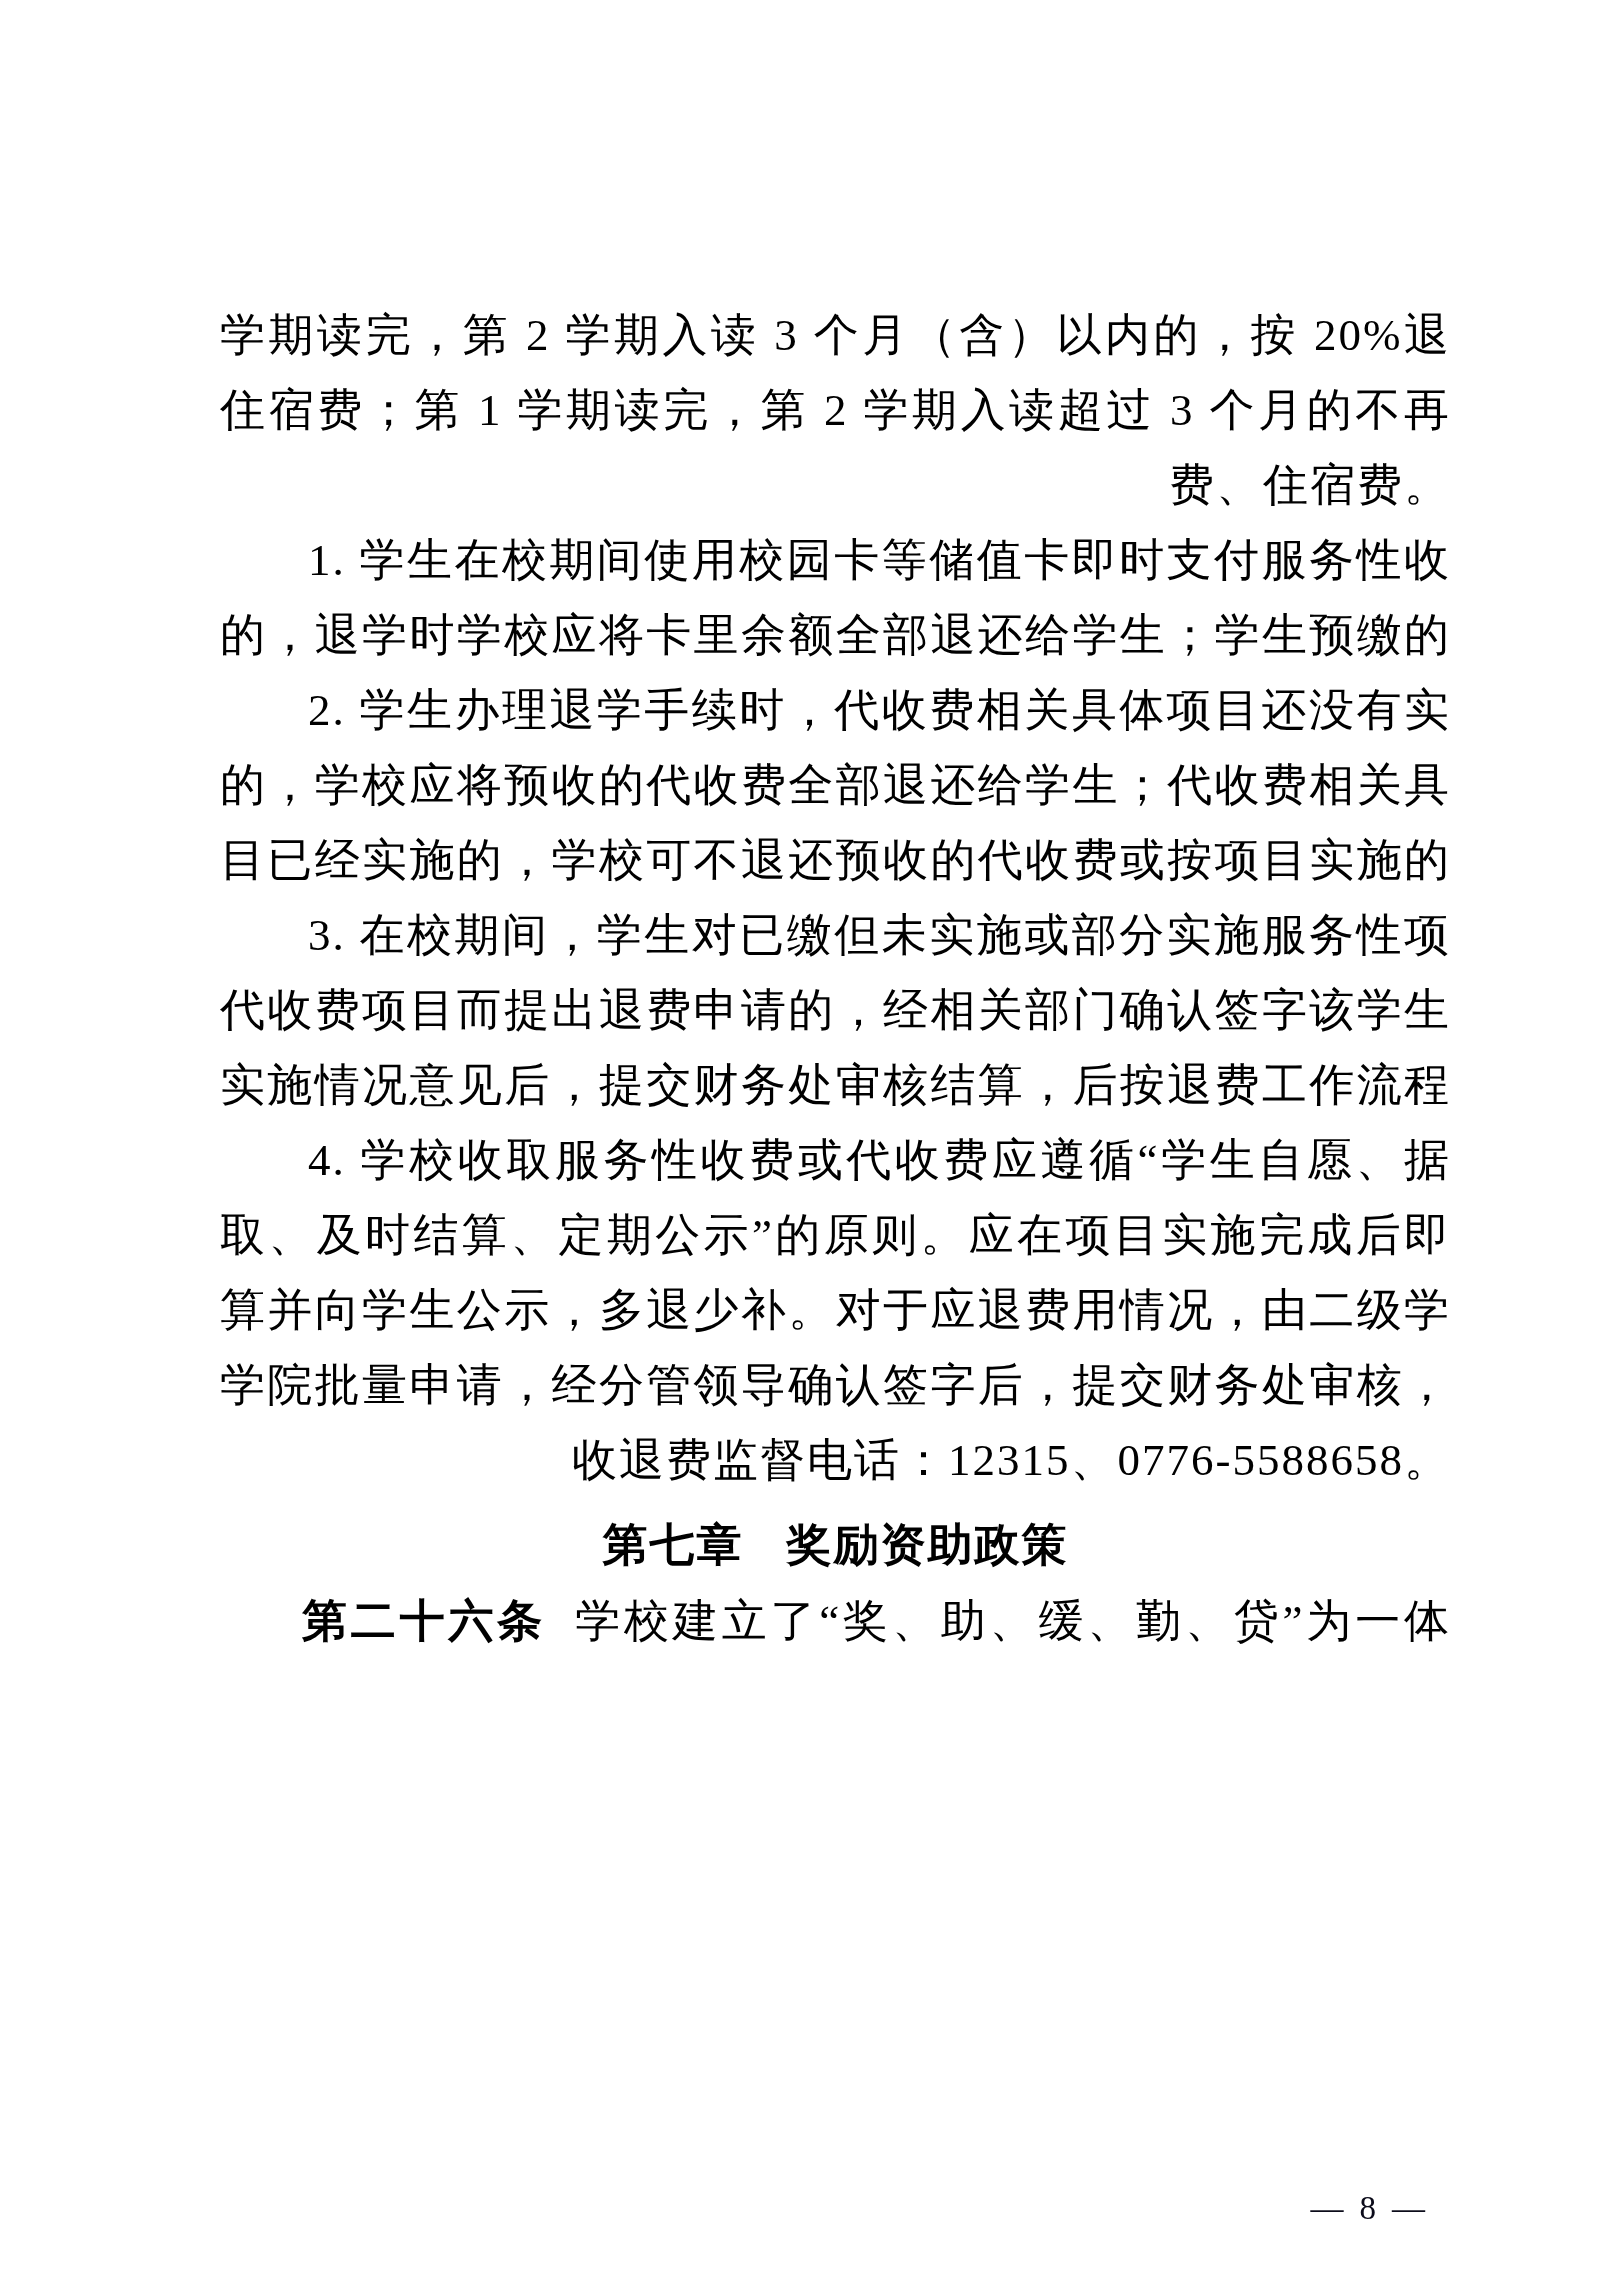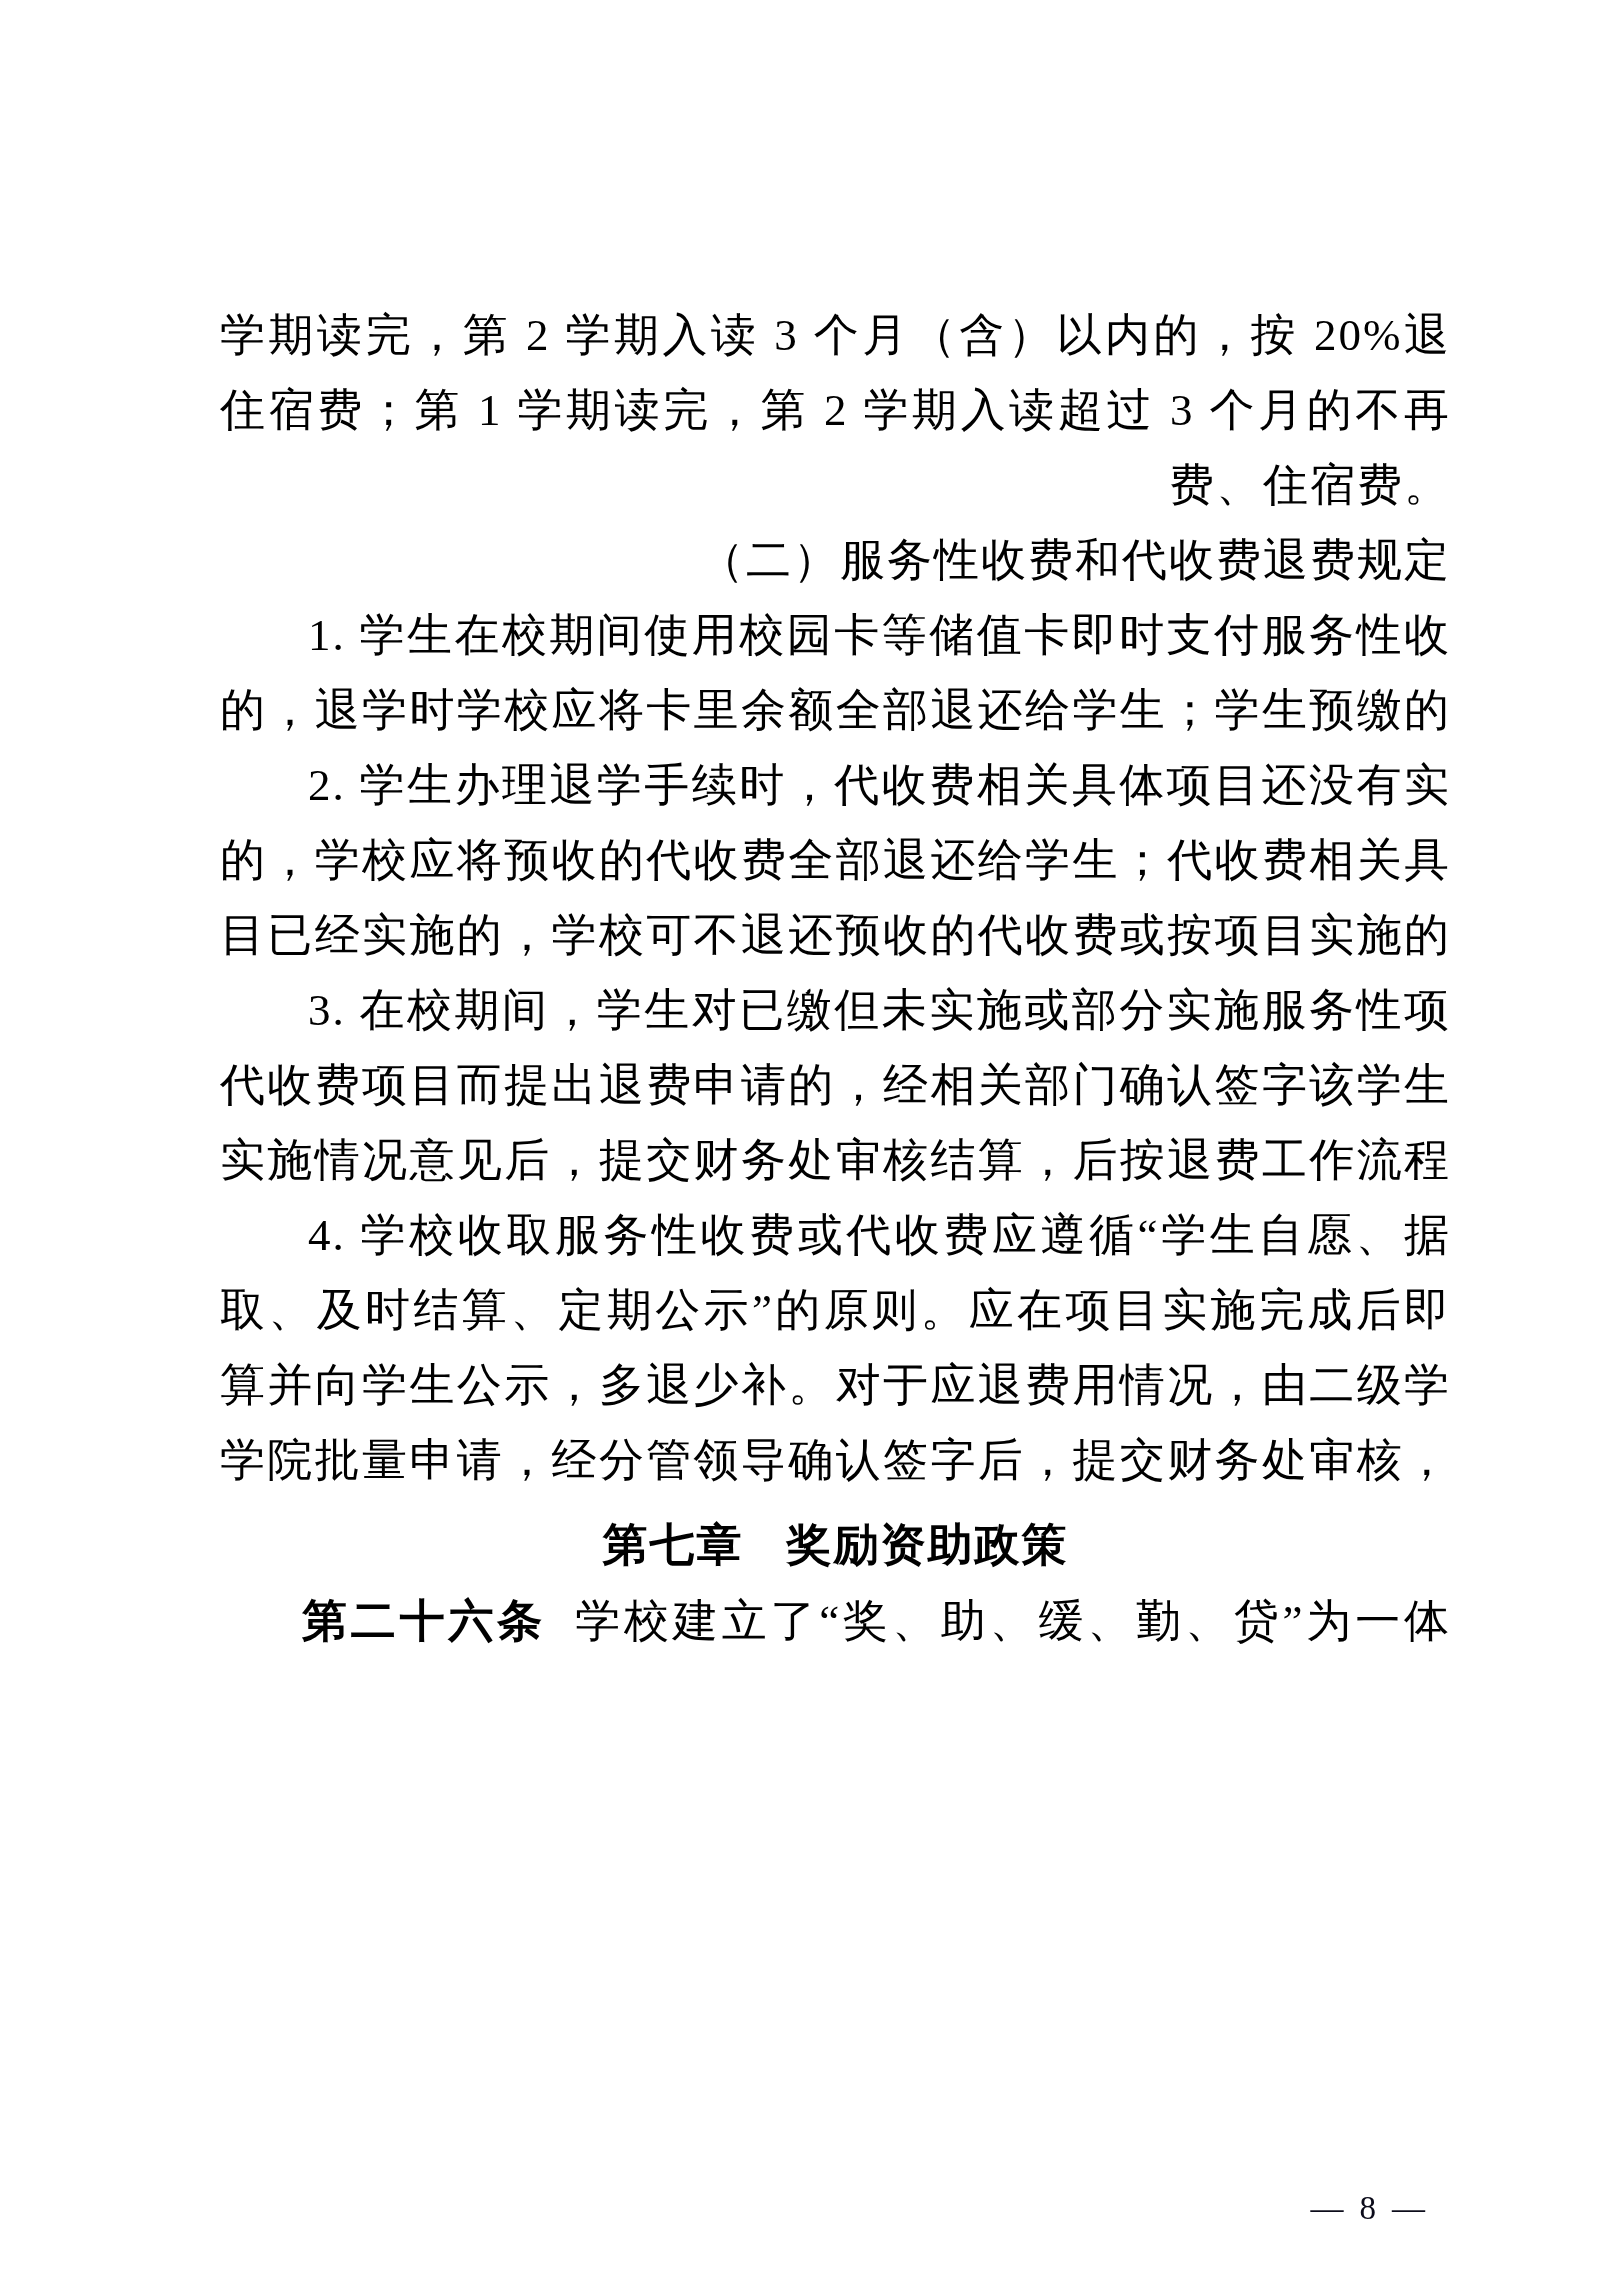--- a/index.html
+++ b/index.html
@@ -61,33 +61,33 @@
 </style>
 </head>
 <body>
 
 <div class="page">
 
   <div class="text-block">
     <div class="line full">学期读完，第 2 学期入读 3 个月（含）以内的，按 20%退学费、</div>
     <div class="line full">住宿费；第 1 学期读完，第 2 学期入读超过 3 个月的不再计退学</div>
     <div class="line end">费、住宿费。</div>
-    <div class="line end ind-p">（二）服务性收费和代收费退费规定</div>
     <div class="line full ind-p">1. 学生在校期间使用校园卡等储值卡即时支付服务性收费</div>
     <div class="line full">的，退学时学校应将卡里余额全部退还给学生；学生预缴的服务</div>
     <div class="line full ind-p">2. 学生办理退学手续时，代收费相关具体项目还没有实施</div>
     <div class="line full">的，学校应将预收的代收费全部退还给学生；代收费相关具体项</div>
     <div class="line full">目已经实施的，学校可不退还预收的代收费或按项目实施的实际</div>
     <div class="line full ind-p">3. 在校期间，学生对已缴但未实施或部分实施服务性项目或</div>
     <div class="line full">代收费项目而提出退费申请的，经相关部门确认签字该学生项目</div>
     <div class="line full">实施情况意见后，提交财务处审核结算，后按退费工作流程处理。</div>
     <div class="line full ind-p">4. 学校收取服务性收费或代收费应遵循“学生自愿、据实收</div>
     <div class="line full">取、及时结算、定期公示”的原则。应在项目实施完成后即实结</div>
     <div class="line full">算并向学生公示，多退少补。对于应退费用情况，由二级学院按</div>
     <div class="line full">学院批量申请，经分管领导确认签字后，提交财务处审核，后按</div>
+    <div class="line end ind-tel">收退费监督电话：12315、0776-5588658。</div>
 
     <div class="line chapter">
       <span class="chapter-num">第七章</span><span>奖励资助政策</span>
     </div>
 
     <div class="line full ind-art">
       <span class="art-label">第二十六条</span><span>学校建立了“奖、助、缓、勤、贷”为一体的</span>
     </div>
   </div>
 

